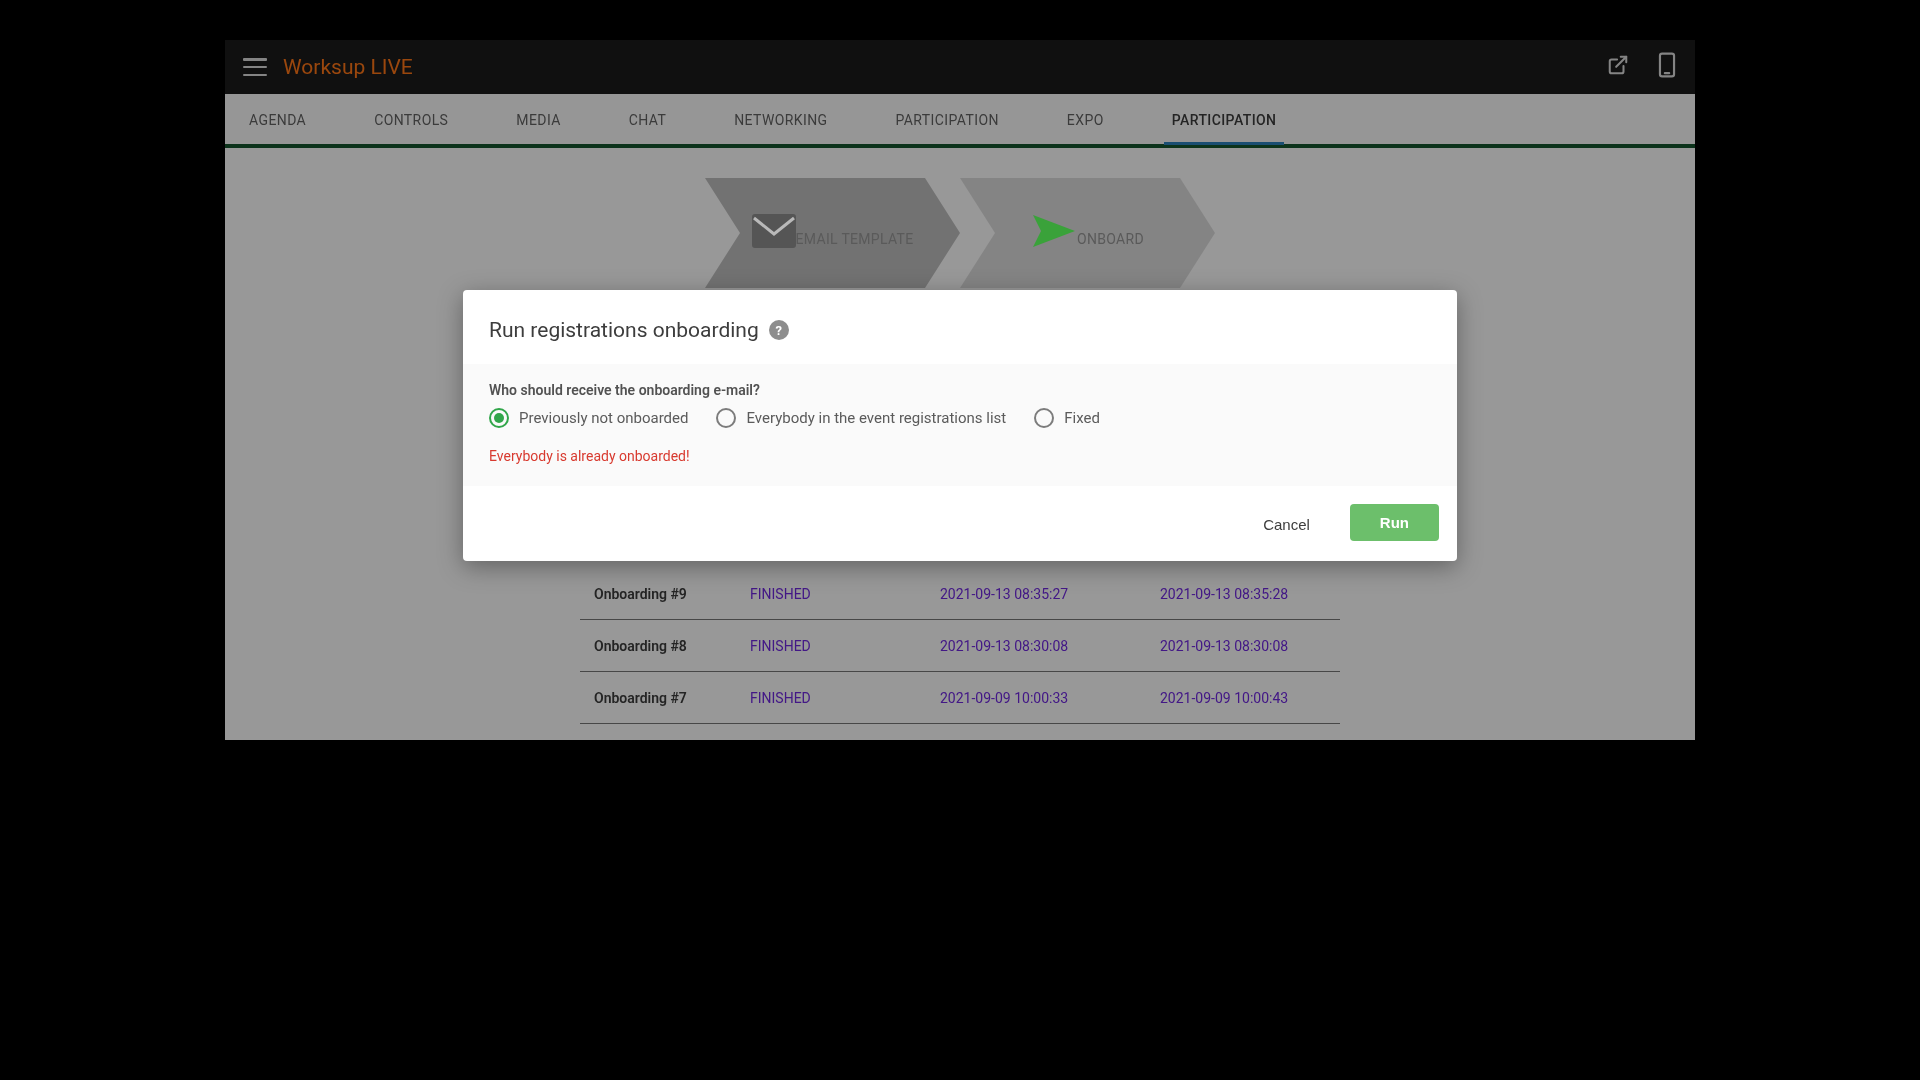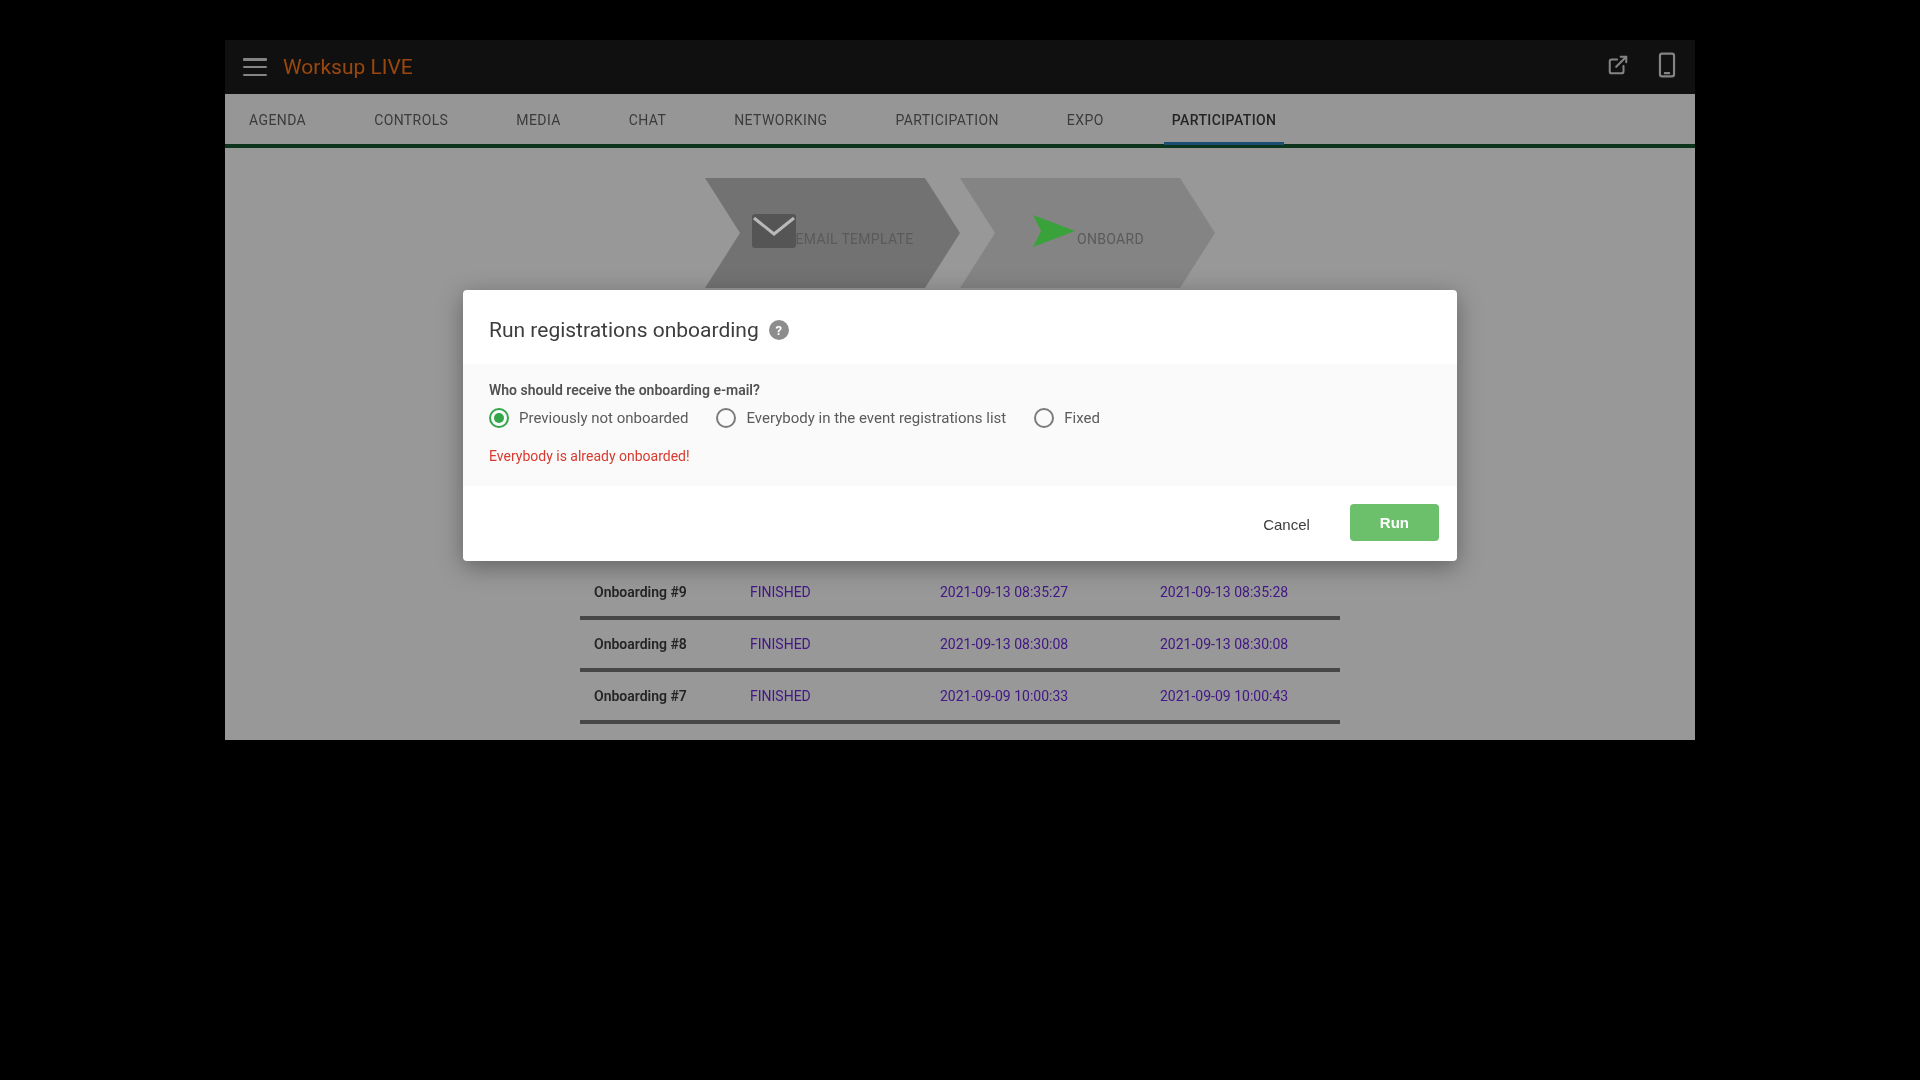--- a/index.html
+++ b/index.html
@@ -51,21 +51,21 @@
     width: 255px; height: 110px;
     display: flex; flex-direction: row; align-items: center; justify-content: center;
     color: #5a5a5a;
   }
   .step svg.shape { position: absolute; inset: 0; width: 100%; height: 100%; }
   .step .step-icon { position: relative; z-index: 1; }
   .step .step-label { position: relative; z-index: 1; margin-top: 12px; font-size: 14px; color: #5a5a5a; letter-spacing: 0.3px; }
 
   
   .table { width: 760px; margin: 280px auto 0; }
-  .row { display: grid; grid-template-columns: 170px 190px 220px 200px; align-items: center; height: 52px; border-bottom: 4px solid #737373; }
+  .row { display: grid; grid-template-columns: 170px 190px 220px 200px; align-items: center; height: 52px; border-bottom: 1px solid #737373; }
   .row .c1 { font-weight: 600; color: #3b3b3b; font-size: 14px; padding-left: 14px; }
   .row .c  { color: #6d28d9; font-size: 14px; }
 
   
   .scrim { position: absolute; inset: 0; background: rgba(0,0,0,0.38); }
 
   
   .modal {
     position: absolute; left: 50%; top: 250px; transform: translateX(-50%);
     width: 994px; background: #fff; border-radius: 4px;

